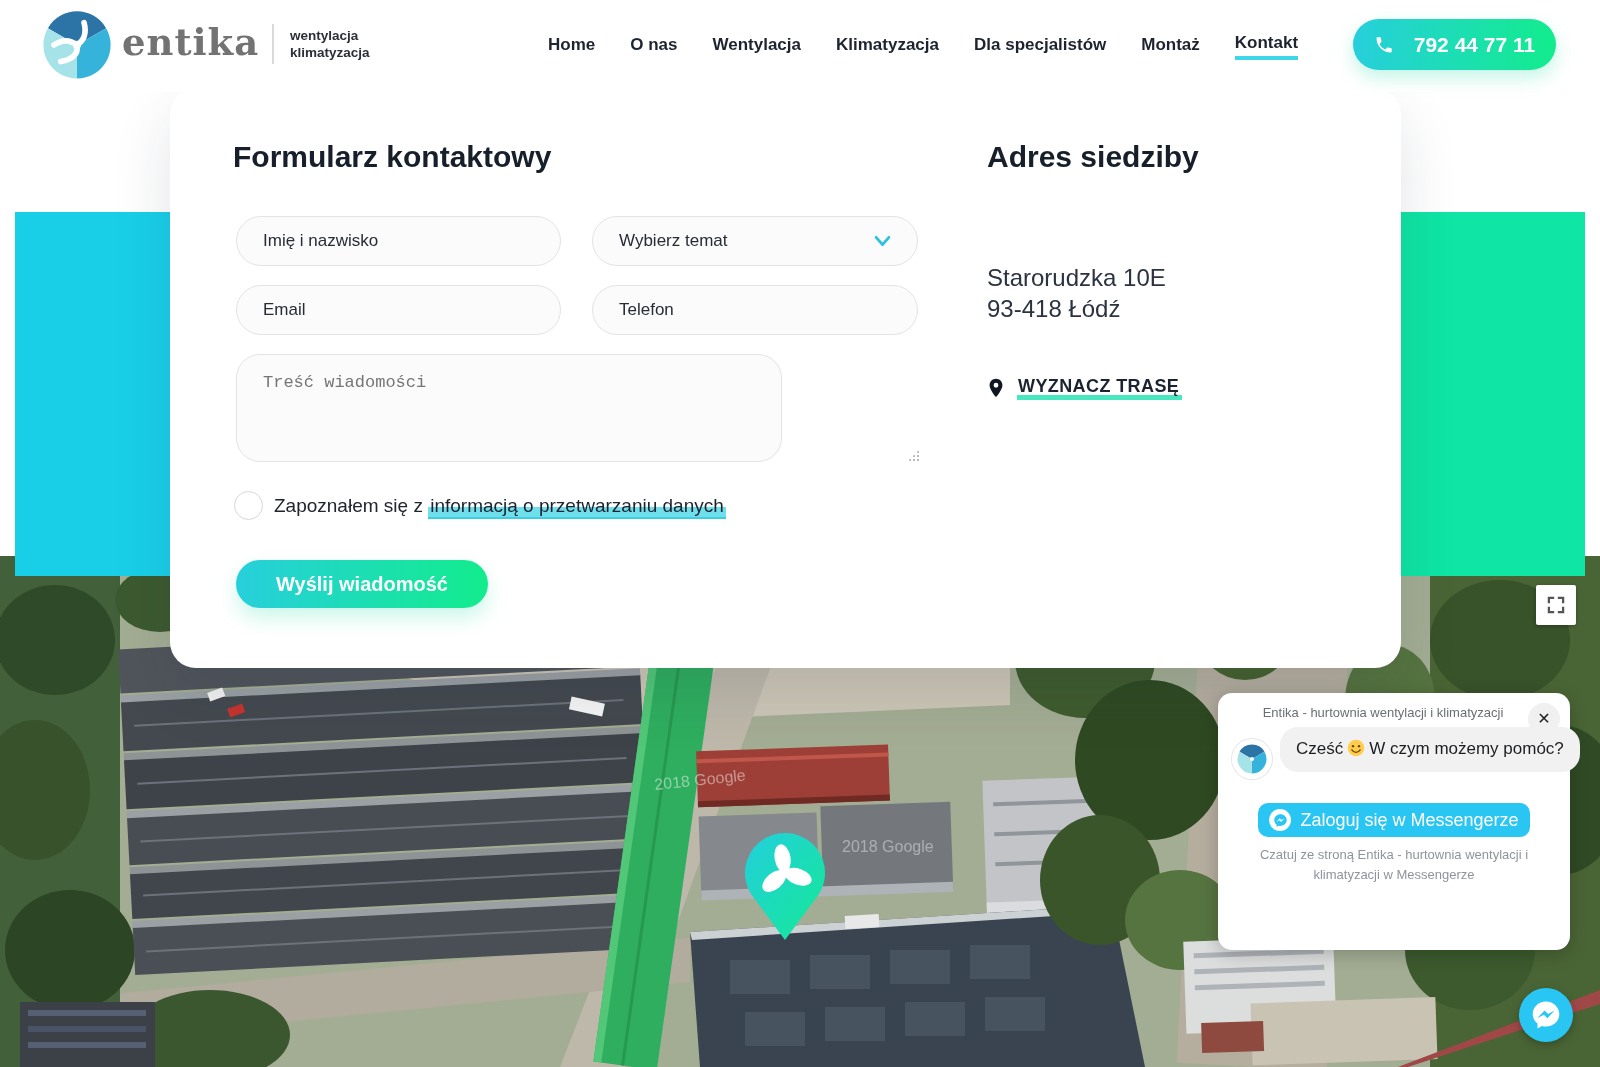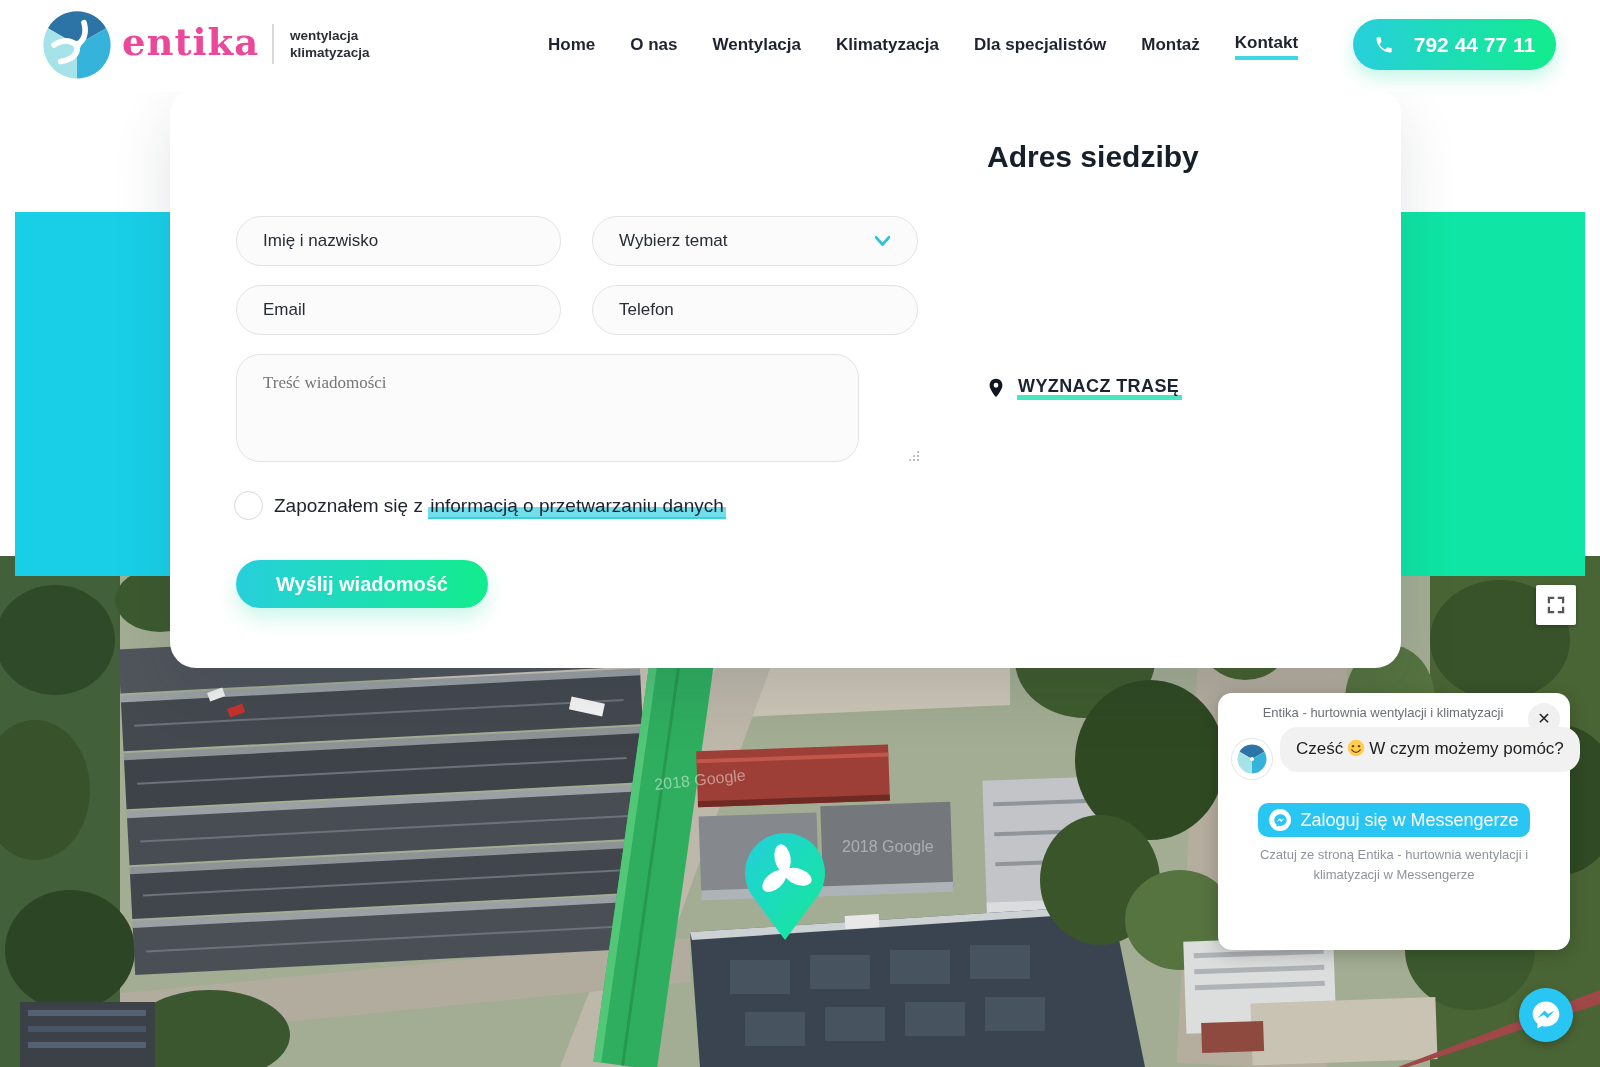--- a/index.html
+++ b/index.html
@@ -9,21 +9,21 @@
   
   .band { position:absolute; left:15px; top:212px; width:1570px; height:364px;
     background:linear-gradient(90deg,#19cfe8 0%, #19cfe8 30%, #0fe5a4 70%, #0fe5a4 100%); z-index:1; }
   .map-wrap { position:absolute; left:0; top:556px; width:1600px; height:511px; z-index:0; }
   .map-wrap svg { display:block; }
 
   
   .header { position:absolute; left:0; top:0; width:1600px; height:92px; background:#fff; z-index:5; }
   .logo { position:absolute; left:42px; top:10px; width:70px; height:70px; }
   .brand { position:absolute; left:122px; top:20px; font-family:"DejaVu Serif", serif;
-    font-weight:800; font-size:37px; color:#ec4899; letter-spacing:1px; }
+    font-weight:800; font-size:37px; color:#737373; letter-spacing:1px; }
   .brand-divider { position:absolute; left:272px; top:24px; width:2px; height:40px; background:#d9d9d9; }
   .tagline { position:absolute; left:290px; top:27px; font-size:13.5px; font-weight:700;
     color:#2b2f36; line-height:17px; }
   .nav { position:absolute; left:548px; top:33px; display:flex; gap:35px; align-items:center; }
   .nav a { font-size:17px; font-weight:700; color:#1d2430; text-decoration:none; padding-bottom:3px; }
   .nav a.active { border-bottom:4px solid #3fd6e9; }
   .phone-btn { position:absolute; left:1353px; top:19px; width:203px; height:51px; border-radius:26px;
     background:linear-gradient(90deg,#27cfdc 0%, #12ec8c 100%); border:none; cursor:pointer;
     display:flex; align-items:center; justify-content:center; gap:20px;
     color:#fff; font-size:21px; font-weight:800; font-family:"Liberation Sans",sans-serif;
@@ -39,23 +39,23 @@
 
   .pill-input { position:absolute; height:50px; border-radius:26px; border:1px solid #e3e3e3;
     background:#fbfbfb; font-size:17px; color:#272c35; padding:0 26px;
     font-family:"Liberation Sans",sans-serif; outline:none; }
   .pill-input::placeholder { color:#272c35; opacity:1; }
   .f-name  { left:66px;  top:128px; width:325px; }
   .f-topic { left:422px; top:128px; width:326px; display:flex; align-items:center;
     justify-content:space-between; cursor:pointer; }
   .f-email { left:66px;  top:197px; width:325px; }
   .f-phone { left:422px; top:197px; width:326px; }
-  .f-msg { position:absolute; left:66px; top:266px; width:623px; height:108px; border-radius:24px;
+  .f-msg { position:absolute; left:66px; top:266px; width:546px; height:108px; border-radius:24px;
     border:1px solid #e3e3e3; background:#fbfbfb; font-size:17px; color:#272c35;
-    padding:18px 26px; resize:none; outline:none; font-family:Liberation Serif, serif; }
+    padding:18px 26px; resize:none; outline:none; font-family:Liberation Mono, monospace; }
   .resize-handle { position:absolute; left:738px; top:362px; width:11px; height:11px;
     background-image:radial-gradient(#b9b9b9 1px, transparent 1.3px); background-size:4px 4px;
     clip-path:polygon(100% 0, 100% 100%, 0 100%); }
 
   .consent { position:absolute; left:64px; top:403px; display:flex; align-items:center; gap:11px; }
   .checkbox { width:29px; height:29px; border-radius:50%; border:1.5px solid #d7d7d7;
     background:#fff; flex:0 0 auto; cursor:pointer; }
   .consent-text { font-size:19px; color:#20252e; }
   .consent-link { color:#1c2330; text-decoration:none; font-weight:400;
     background:linear-gradient(transparent 56%, #6fdfec 56%); border-bottom:2px solid #3ccfe4;
@@ -282,20 +282,21 @@
   </nav>
   <button class="phone-btn">
     <svg width="20" height="20" viewBox="0 0 24 24">
       <path fill="#ffffff" d="M6.6 10.8c1.5 2.9 3.8 5.2 6.7 6.7l2.2-2.2c.3-.3.7-.4 1-.3 1.2.4 2.4.6 3.7.6.6 0 1 .4 1 1V20c0 .6-.4 1-1 1C10.8 21 3 13.2 3 3.8c0-.6.4-1 1-1h3.4c.6 0 1 .4 1 1 0 1.3.2 2.5.6 3.7.1.3 0 .7-.3 1L6.6 10.8z"></path>
     </svg>
     <span>792 44 77 11</span>
   </button>
 </div>
 
 <div class="card">
+  <h2 class="form-title">Formularz kontaktowy</h2>
 
   <input class="pill-input f-name" placeholder="Imię i nazwisko" style="">
   <div class="pill-input f-topic">
     <span>Wybierz temat</span>
     <svg width="17" height="12" viewBox="0 0 16 11">
       <polyline points="2,2 8,9 14,2" fill="none" stroke="#2bc0e4" stroke-width="2.6" stroke-linecap="round" stroke-linejoin="round"></polyline>
     </svg>
   </div>
   <input class="pill-input f-phone" placeholder="Telefon" style="">
   <input class="pill-input f-email" placeholder="Email" style="">
@@ -305,20 +306,24 @@
   <div class="consent">
     <div class="checkbox"></div>
     <div class="consent-text">
       <span>Zapoznałem się z </span><a href="#" class="consent-link">informacją o przetwarzaniu danych</a>
     </div>
   </div>
 
   <button class="submit-btn">Wyślij wiadomość</button>
 
   <h2 class="addr-title">Adres siedziby</h2>
+  <div class="addr-lines">
+    <div>Starorudzka 10E</div>
+    <div>93-418 Łódź</div>
+  </div>
   <div class="route-row">
     <svg width="22" height="24" viewBox="0 0 24 24">
       <path fill="#111722" d="M12 2C8.1 2 5 5.1 5 9c0 5.2 7 13 7 13s7-7.8 7-13c0-3.9-3.1-7-7-7zm0 9.6A2.6 2.6 0 1 1 12 6.4a2.6 2.6 0 0 1 0 5.2z"></path>
     </svg>
     <a href="#" class="route-link">WYZNACZ TRASĘ</a>
   </div>
 </div>
 
 <div class="msgr-panel">
   <div class="msgr-header">Entika - hurtownia wentylacji i klimatyzacji</div>

